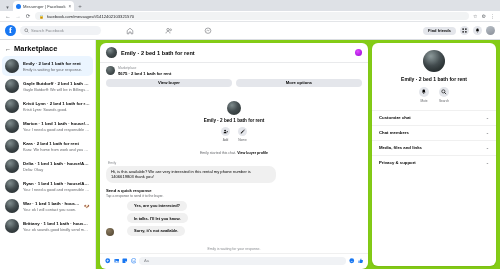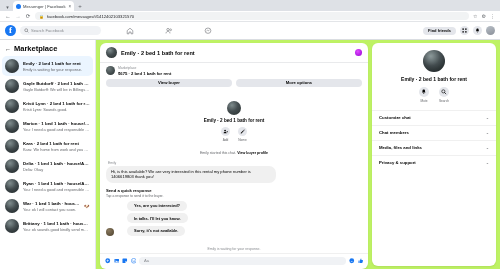--- a/index.html
+++ b/index.html
@@ -77,21 +77,21 @@
     font-weight: bold; white-space: nowrap;
   }
   .circle-btn {
     width: 9px; height: 9px; border-radius: 50%; background: #e4e6eb;
     display: flex; align-items: center; justify-content: center; color: #050505;
   }
   .avatar-btn { width: 9px; height: 9px; border-radius: 50%;
     background: linear-gradient(160deg,#b9c0c8,#8b9099); position: relative; }
 
   
-  .body-row { flex: 1; display: flex; min-height: 0; background: #bef264; }
+  .body-row { flex: 1; display: flex; min-height: 0; background: #84cc16; }
 
   
   .sidebar {
     width: 96px; background: #fff; display: flex; flex-direction: column;
     flex: 0 0 auto; min-height: 0; border-right: 1px solid #e4e6eb;
   }
   .sb-head { display: flex; align-items: center; gap: 3px; padding: 4px 5px 3px 5px; flex: 0 0 auto; }
   .sb-back { font-size: 6px; color: #050505; line-height: 1; }
   .sb-title { font-size: 7.5px; font-weight: bold; color: #050505; }
   .sb-list { flex: 1; overflow: hidden; padding: 0 2px; }

